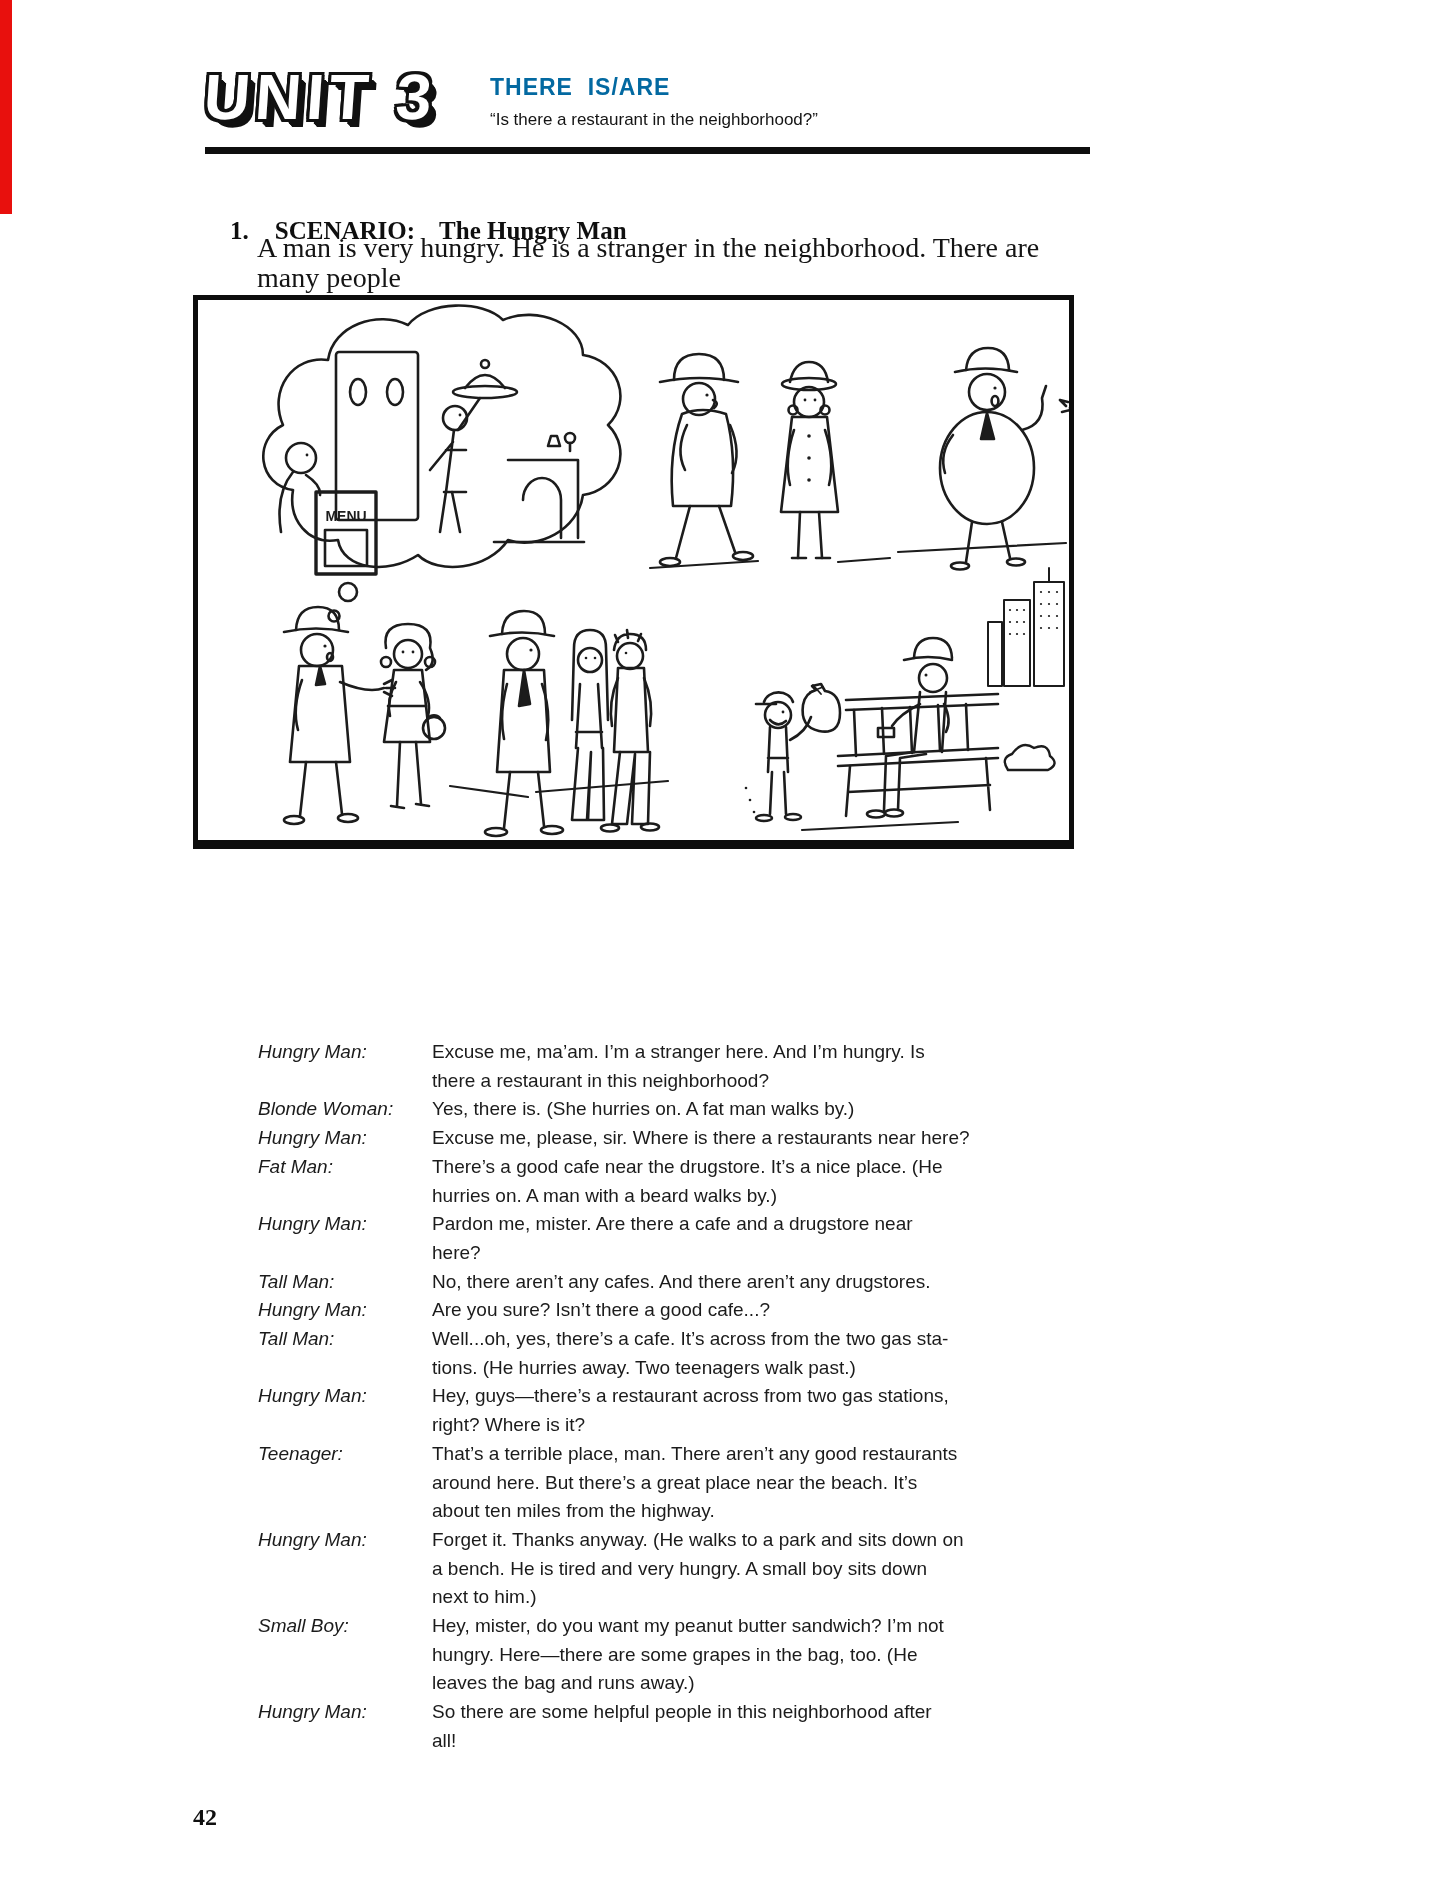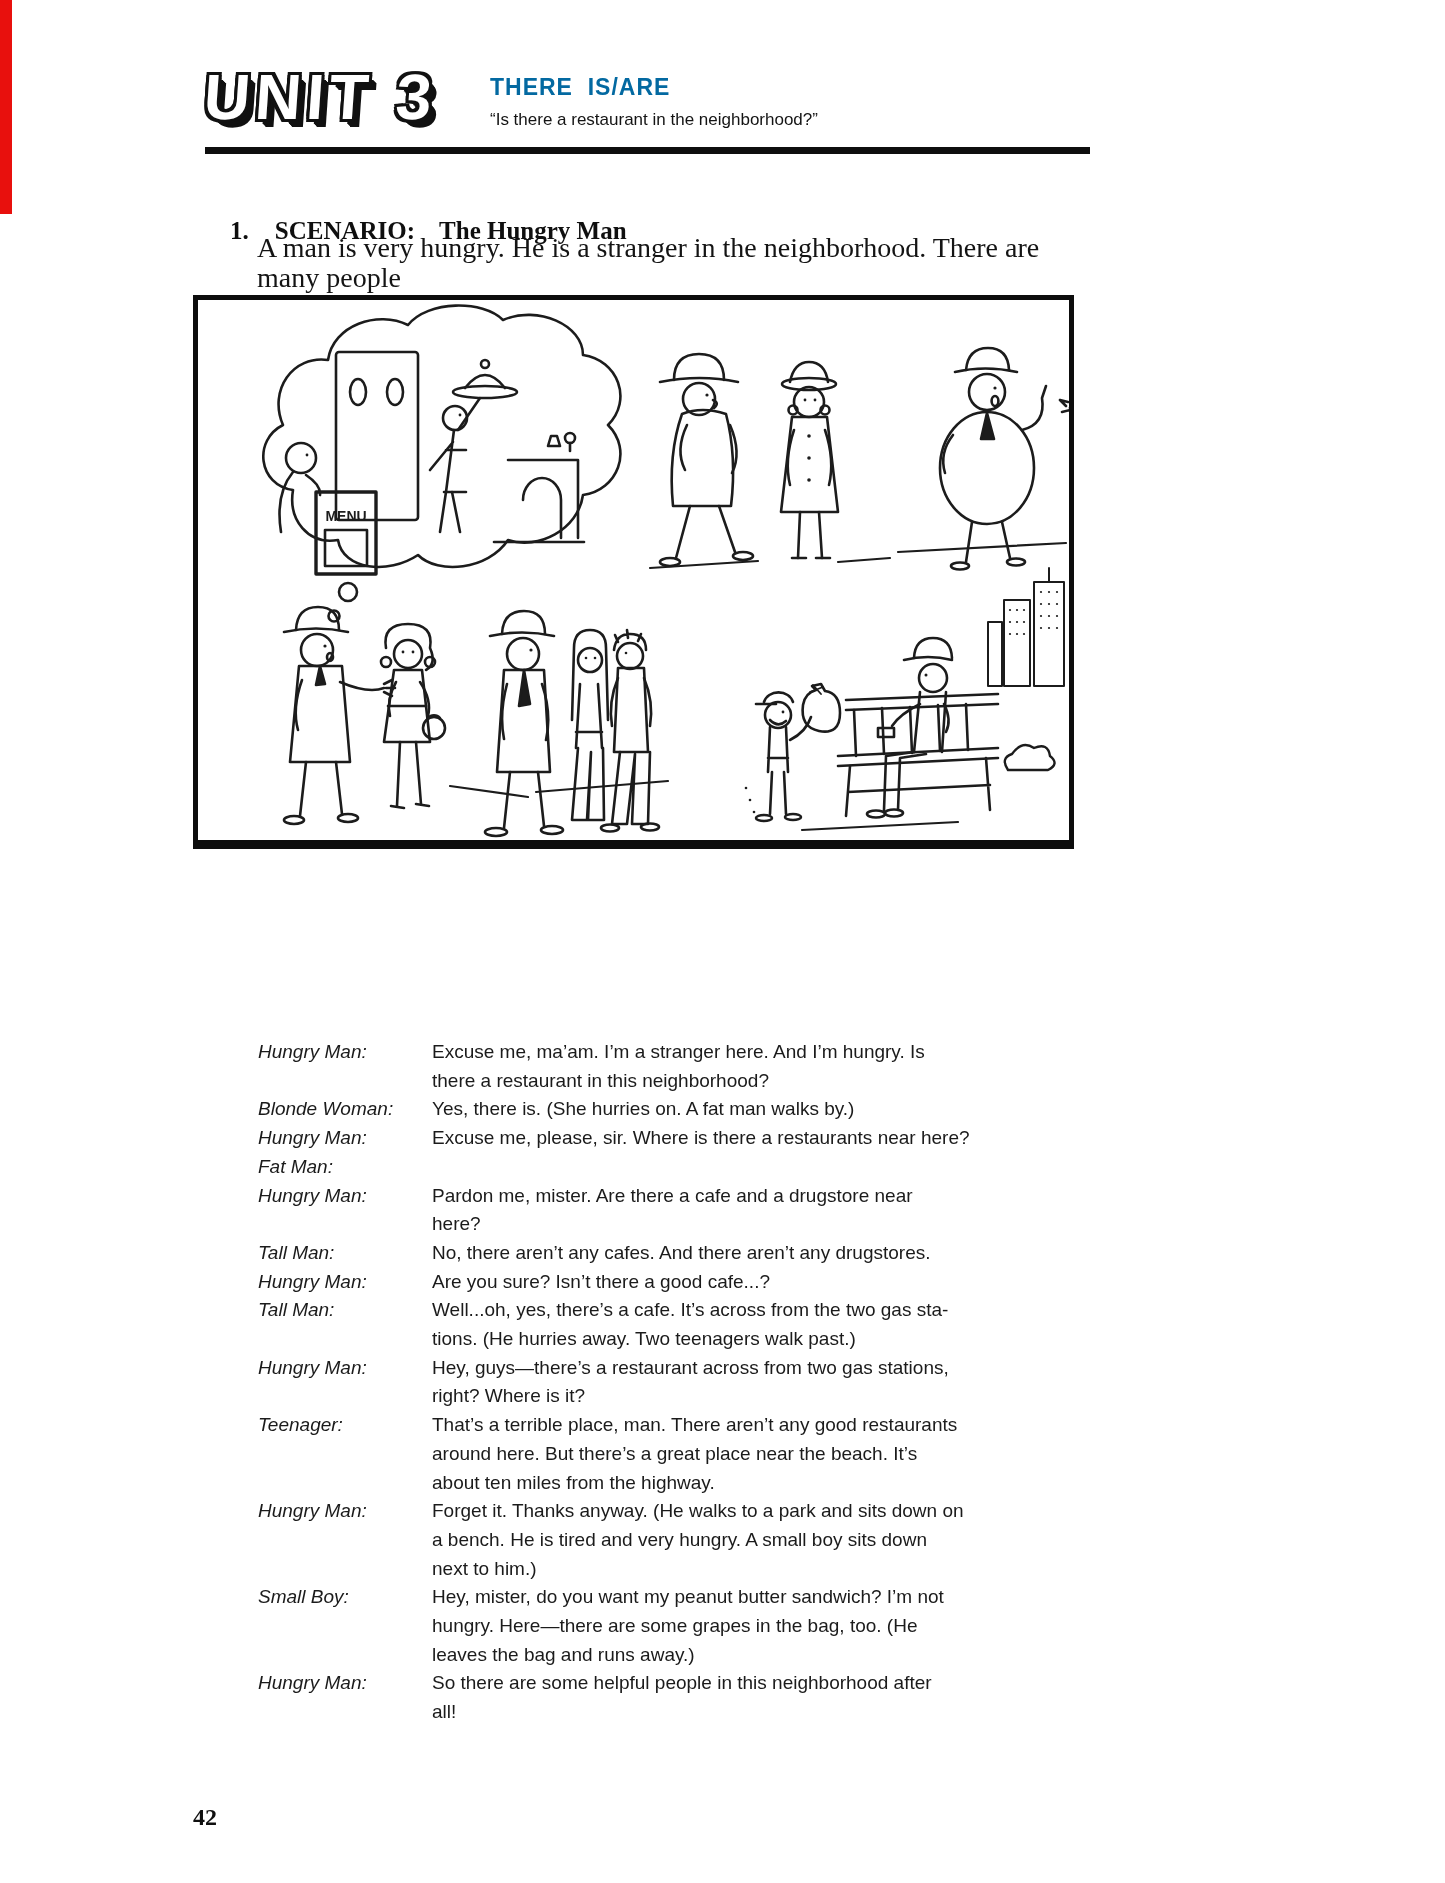--- a/index.html
+++ b/index.html
@@ -303,20 +303,22 @@
       <div class="d-row">
         <div class="d-speaker">Blonde Woman:</div>
         <div class="d-text">Yes, there is. (She hurries on. A fat man walks by.)</div>
       </div>
       <div class="d-row">
         <div class="d-speaker">Hungry Man:</div>
         <div class="d-text">Excuse me, please, sir. Where is there a restaurants near here?</div>
       </div>
       <div class="d-row">
         <div class="d-speaker">Fat Man:</div>
+        <div class="d-text">There’s a good cafe near the drugstore. It’s a nice place. (He
+hurries on. A man with a beard walks by.)</div>
       </div>
       <div class="d-row">
         <div class="d-speaker">Hungry Man:</div>
         <div class="d-text">Pardon me, mister. Are there a cafe and a drugstore near
 here?</div>
       </div>
       <div class="d-row">
         <div class="d-speaker">Tall Man:</div>
         <div class="d-text">No, there aren’t any cafes. And there aren’t any drugstores.</div>
       </div>

